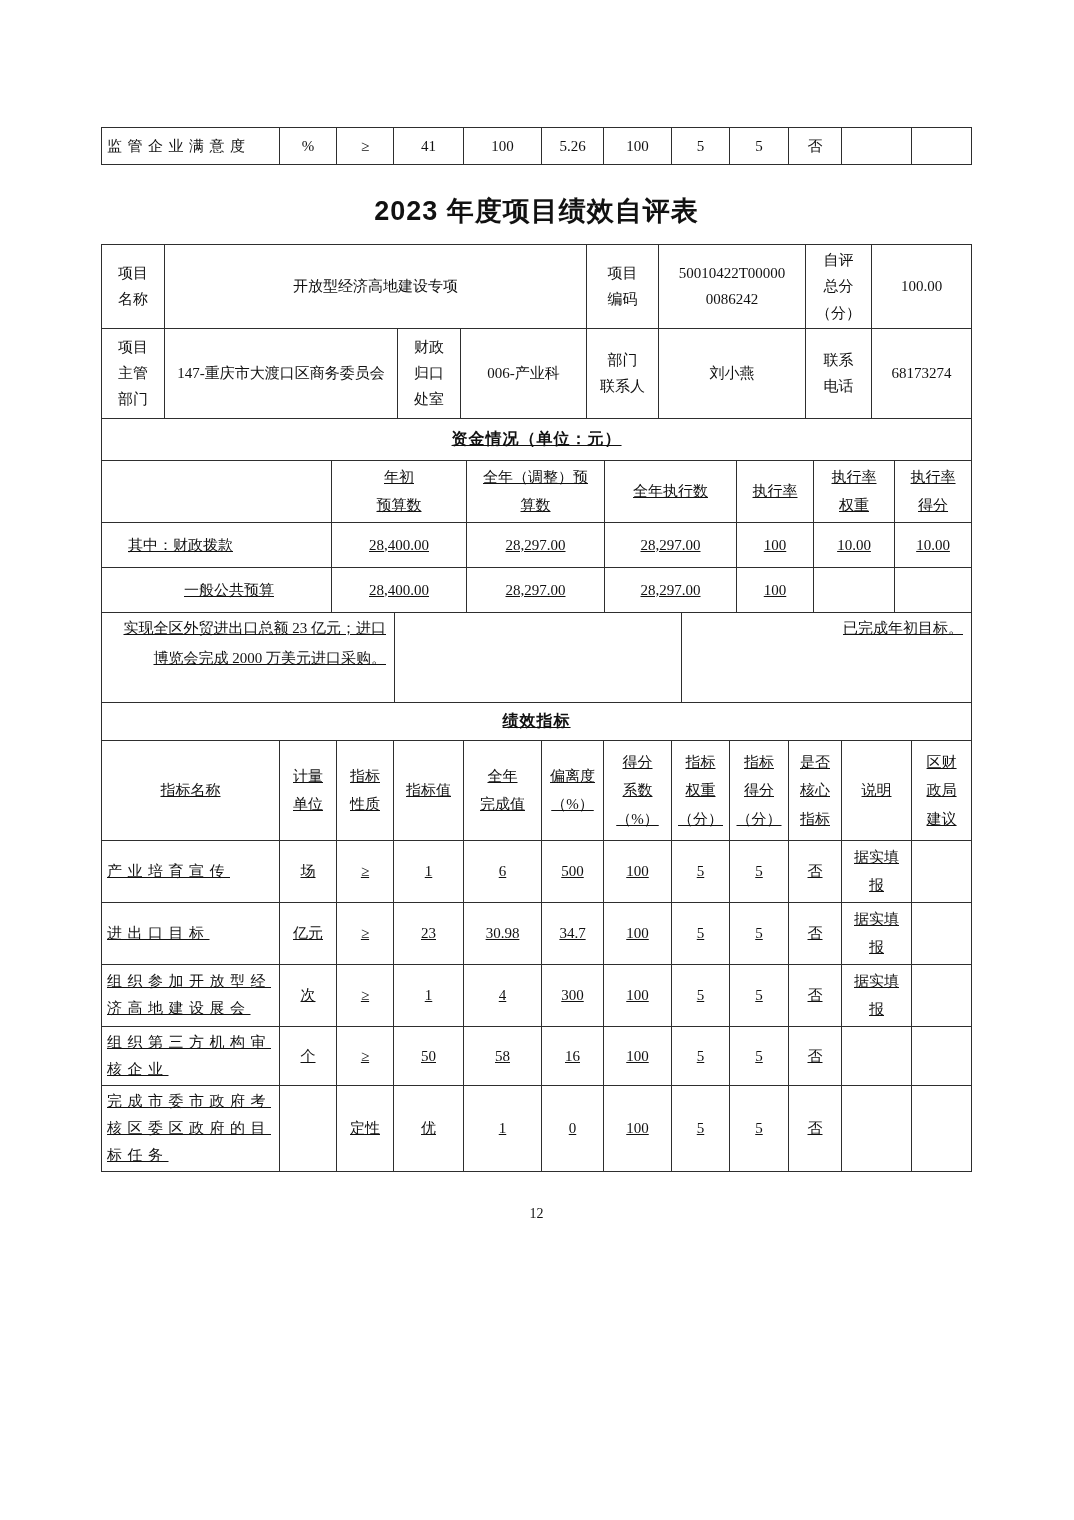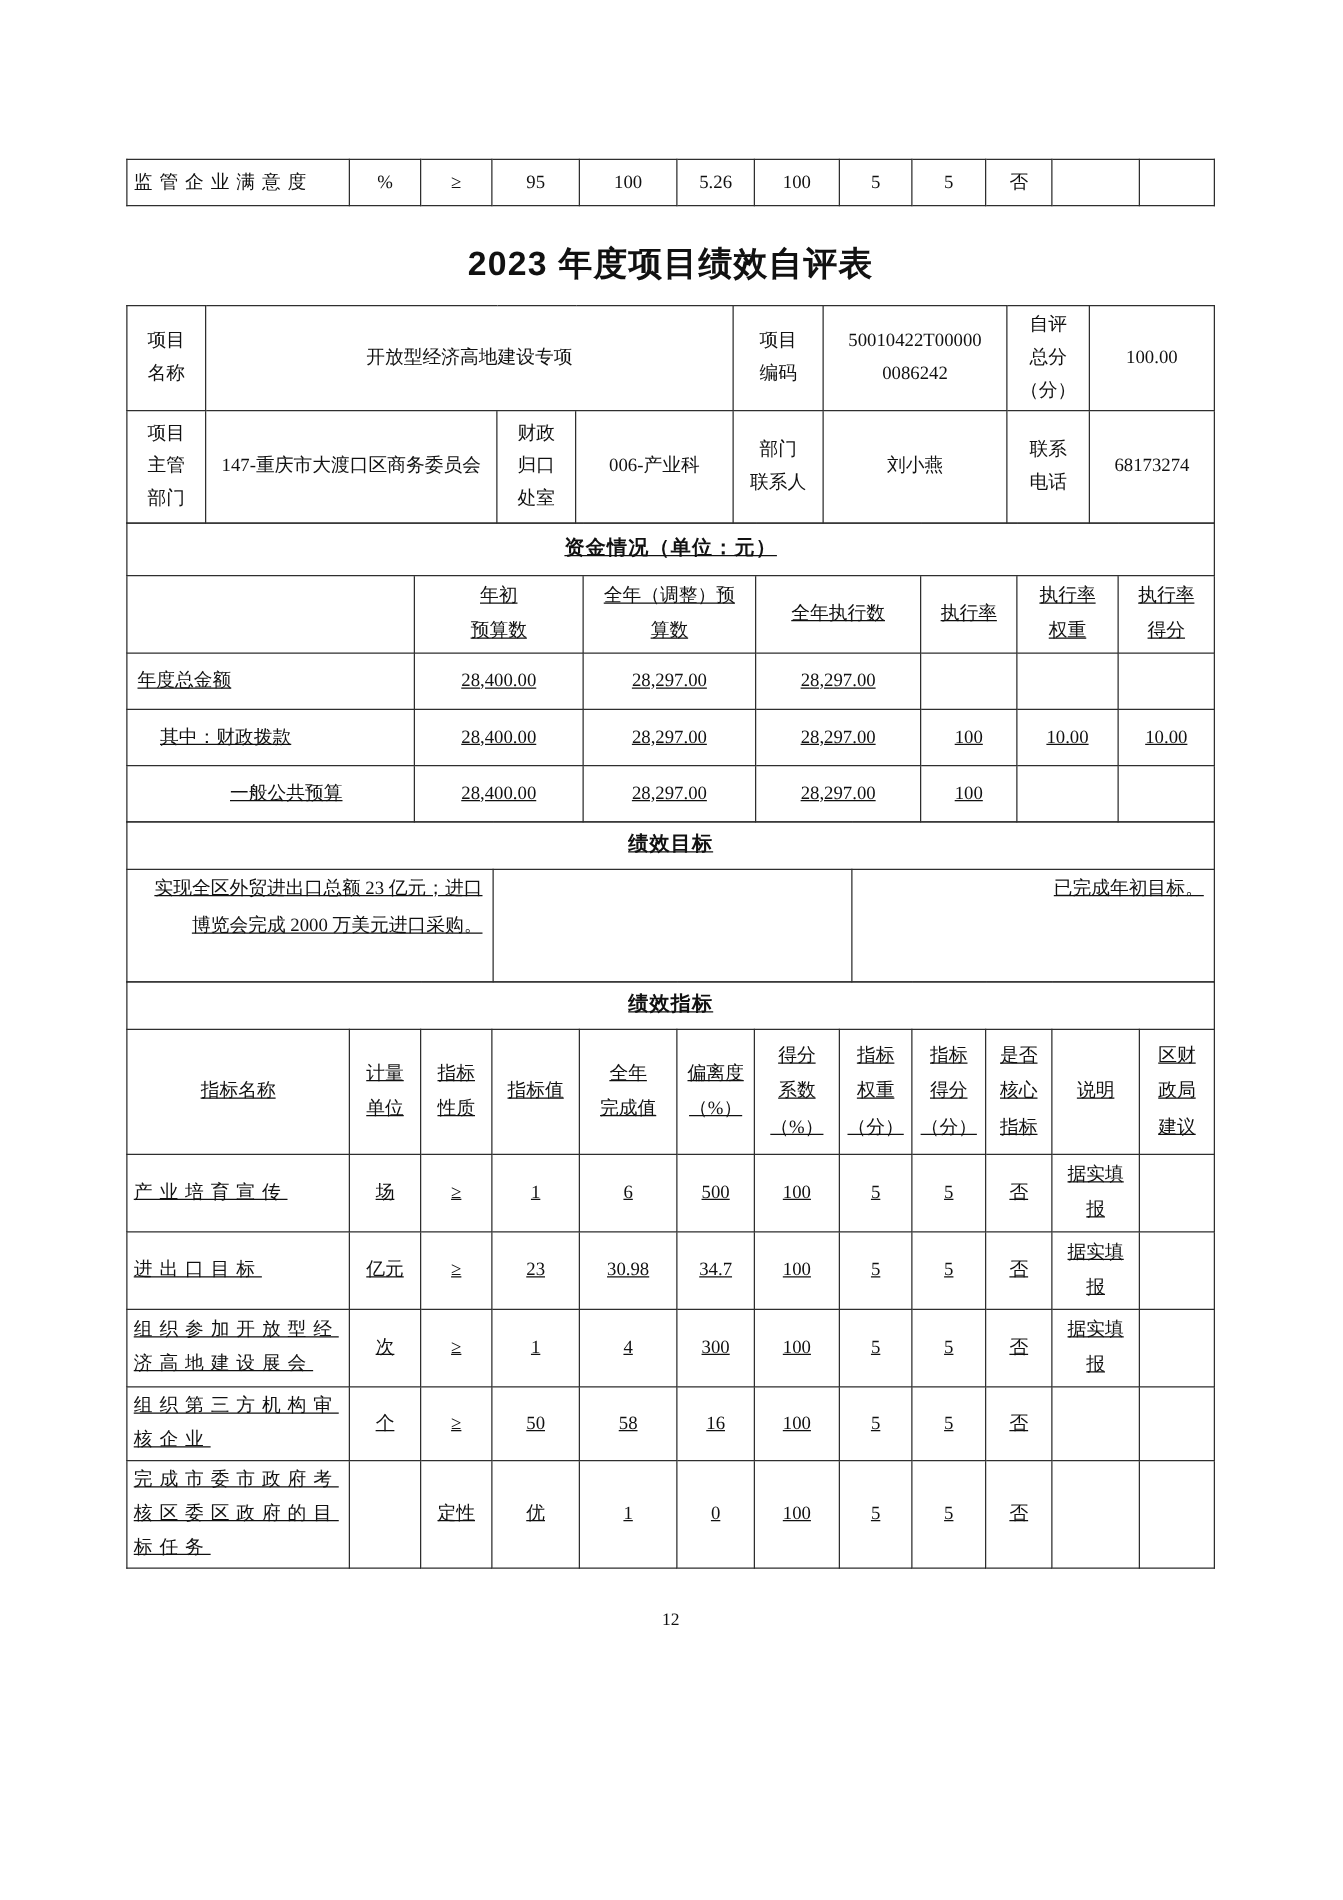--- a/index.html
+++ b/index.html
@@ -104,21 +104,21 @@
       <col style="width:59px">
         <col style="width:53px">
         <col style="width:70px">
         <col style="width:60px">
     </colgroup>
     <tbody>
       <tr class="h37">
           <td>监管企业满意度</td>
           <td>%</td>
           <td>≥</td>
-          <td>95</td>
+          <td>41</td>
           <td>100</td>
           <td>5.26</td>
           <td>100</td>
           <td>5</td>
           <td>5</td>
           <td>否</td>
           <td></td>
           <td></td>
         </tr>
     </tbody>
@@ -190,29 +190,20 @@
 预算数</th>
           <th>全年（调整）预
 算数</th>
           <th>全年执行数</th>
           <th>执行率</th>
           <th>执行率
 权重</th>
           <th>执行率
 得分</th>
         </tr>
-      <tr class="h45">
-          <td>年度总金额</td>
-          <td>28,400.00</td>
-          <td>28,297.00</td>
-          <td>28,297.00</td>
-          <td></td>
-          <td></td>
-          <td></td>
-        </tr>
       <tr class="h45 fr1">
           <td>其中：财政拨款</td>
           <td>28,400.00</td>
           <td>28,297.00</td>
           <td>28,297.00</td>
           <td>100</td>
           <td>10.00</td>
           <td>10.00</td>
         </tr>
       <tr class="h45 fr2">
@@ -227,23 +218,20 @@
     </tbody>
   </table>
 
   <table class="grid goals">
     <colgroup>
       <col style="width:293px">
         <col style="width:287px">
         <col style="width:290px">
     </colgroup>
     <tbody>
-      <tr class="h38">
-        <th colspan="3" class="section">绩效目标</th>
-      </tr>
       <tr class="h90 goals-content">
           <td>实现全区外贸进出口总额 23 亿元；进口博览会完成 2000 万美元进口采购。</td>
           <td></td>
           <td>已完成年初目标。</td>
         </tr>
     </tbody>
   </table>
 
   <table class="grid ind">
     <colgroup>

